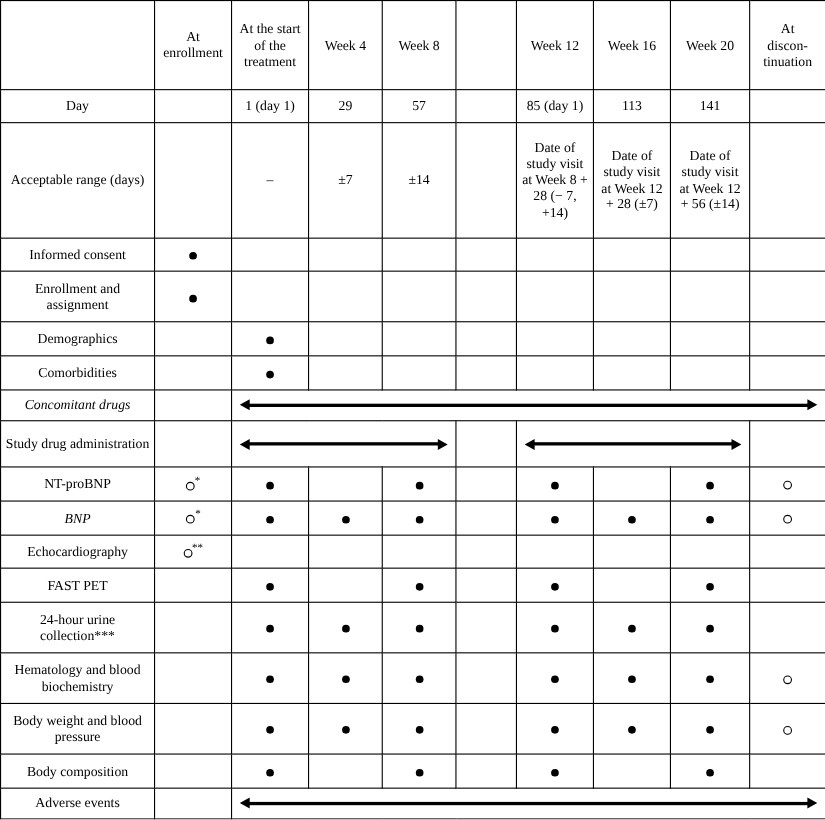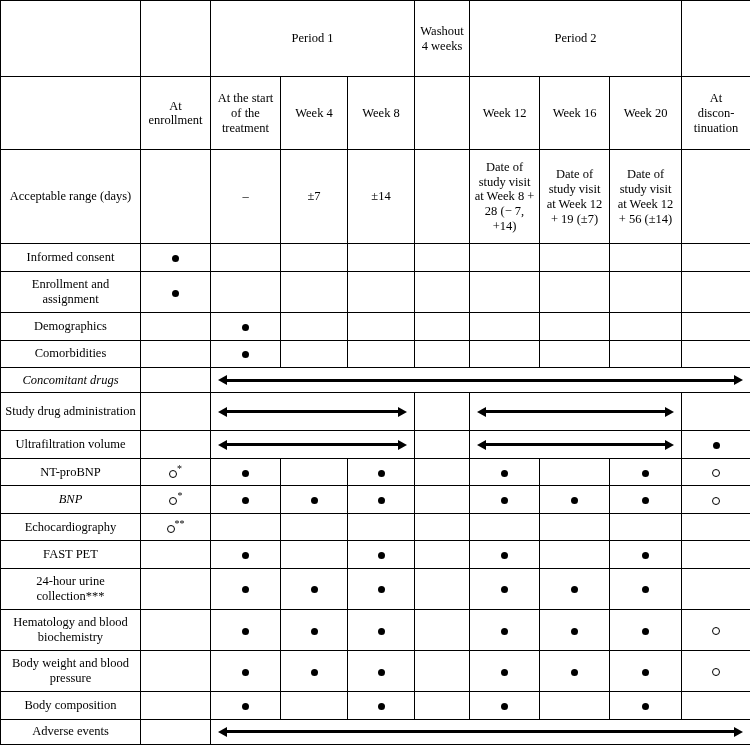--- a/index.html
+++ b/index.html
@@ -121,31 +121,20 @@
     <col style="width:67px">
     <col style="width:67px">
     <col style="width:55px">
     <col style="width:70px">
     <col style="width:70px">
     <col style="width:72px">
     <col style="width:69px">
   </colgroup>
   <tbody>
 
-    <tr style="height:64px">
-      <td></td>
-      <td></td>
-      <td class="header-period" colspan="3">Period 1</td>
-      <td class="header-period">
-        <div>Washout</div>
-        <div>4 weeks</div>
-      </td>
-      <td class="header-period" colspan="3">Period 2</td>
-      <td></td>
-    </tr>
 
     <tr style="height:61px">
       <td></td>
       <td>
         <div>At</div>
         <div>enrollment</div>
       </td>
       <td>
         <div>At the start</div>
         <div>of the</div>
@@ -158,30 +147,42 @@
       <td>Week 16</td>
       <td>Week 20</td>
       <td>
         <div>At</div>
         <div>discon-</div>
         <div>tinuation</div>
       </td>
     </tr>
 
 
+    <tr style="height:22px">
+      <td class="rowlabel">Day</td>
+      <td></td>
+      <td>1 (day 1)</td>
+      <td>29</td>
+      <td>57</td>
+      <td></td>
+      <td>85 (day 1)</td>
+      <td>113</td>
+      <td>141</td>
+      <td></td>
+    </tr>
 
     <tr style="height:72px">
       <td class="rowlabel">Acceptable range (days)</td>
       <td></td>
       <td class="dash">–</td>
       <td>±7</td>
       <td>±14</td>
       <td></td>
       <td class="small">Date of study visit at Week 8 + 28 (− 7, +14)</td>
-      <td class="small">Date of study visit at Week 12 + 19 (±7)</td>
+      <td class="small">Date of study visit at Week 12 + 28 (±7)</td>
       <td class="small">Date of study visit at Week 12 + 56 (±14)</td>
       <td></td>
     </tr>
 
   <tr style="height: 23px;">
         <td class="rowlabel">Informed consent</td>
         <td><span class="mark-wrap"><span class="dot"></span></span></td>
         <td><span class="mark-wrap">&nbsp;</span></td>
         <td><span class="mark-wrap">&nbsp;</span></td>
         <td><span class="mark-wrap">&nbsp;</span></td>
@@ -252,40 +253,20 @@
         <td class="arrow-cell" colspan="3">
           <div class="arrow">
             <span class="bar"></span>
             <span class="head left"></span>
             <span class="head right"></span>
           </div>
         </td>
         <td>&nbsp;</td>
       </tr>
       <tr style="height: 23px;">
-        <td class="rowlabel">Ultrafiltration volume</td>
-        <td>&nbsp;</td>
-        <td class="arrow-cell" colspan="3">
-          <div class="arrow">
-            <span class="bar"></span>
-            <span class="head left"></span>
-            <span class="head right"></span>
-          </div>
-        </td>
-        <td>&nbsp;</td>
-        <td class="arrow-cell" colspan="3">
-          <div class="arrow">
-            <span class="bar"></span>
-            <span class="head left"></span>
-            <span class="head right"></span>
-          </div>
-        </td>
-        <td><span class="mark-wrap"><span class="dot"></span></span></td>
-      </tr>
-      <tr style="height: 23px;">
         <td class="rowlabel">NT-proBNP</td>
         <td><span class="mark-wrap"><span class="circ"></span><span class="sup">*</span></span></td>
         <td><span class="mark-wrap"><span class="dot"></span></span></td>
         <td><span class="mark-wrap">&nbsp;</span></td>
         <td><span class="mark-wrap"><span class="dot"></span></span></td>
         <td><span class="mark-wrap">&nbsp;</span></td>
         <td><span class="mark-wrap"><span class="dot"></span></span></td>
         <td><span class="mark-wrap">&nbsp;</span></td>
         <td><span class="mark-wrap"><span class="dot"></span></span></td>
         <td><span class="mark-wrap"><span class="circ"></span></span></td>

